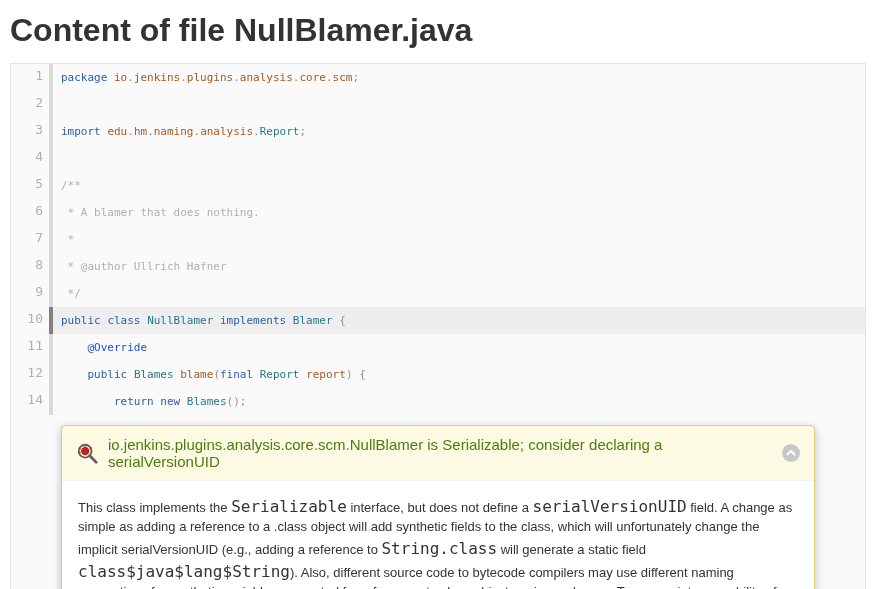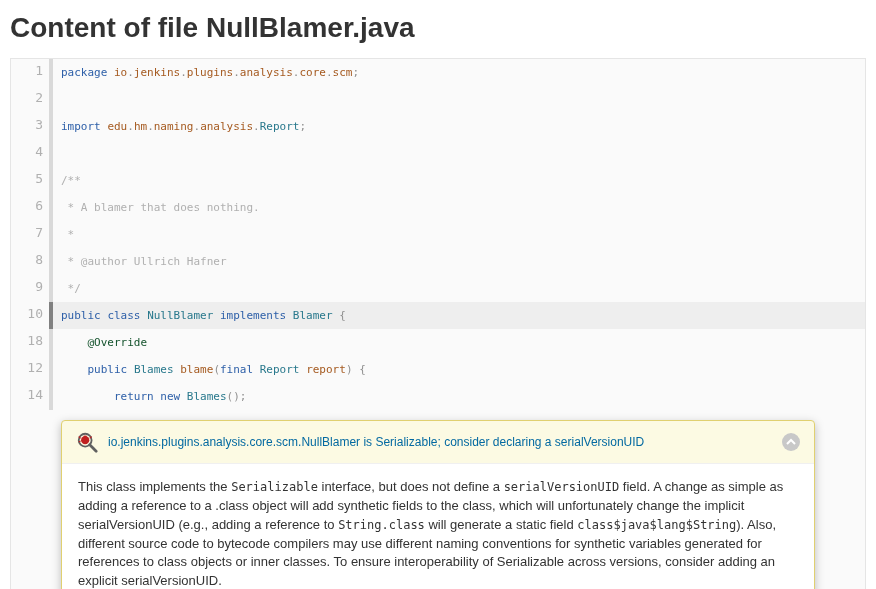--- a/index.html
+++ b/index.html
@@ -1,44 +1,44 @@
 <!DOCTYPE html>
 <html><head>
 <meta charset="utf-8">
 <style>
   html,body{margin:0;padding:0;background:#fff;font-family:Helvetica,Arial,sans-serif;color:#333}
   .page{padding:10px 10px 0 10px;width:876px;box-sizing:border-box}
-  h1{font-size:28px;margin:2px 0 14px 0;font-weight:700}
+  h1{font-size:32px;margin:2px 0 14px 0;font-weight:700}
   .code-panel{border:1px solid #e5e5e5;background:#fafafa;position:relative}
   .code-row{display:flex;align-items:stretch}
   .gutter{width:38px;text-align:right;padding:4px 6px 4px 0;color:#b0b0b0;
     font-family:'DejaVu Sans Mono',Menlo,Consolas,monospace;font-size:13px;user-select:none;box-sizing:border-box}
   .bar{width:4px;background:#d9d9d9}
   .bar.hover{background:#808080}
   .src{flex:1;padding:4px 8px;font-family:'DejaVu Sans Mono',Menlo,Consolas,monospace;
     font-size:11px;white-space:pre;line-height:19px;color:#606060}
   .row-hover .src{background:#eee}
   .kw{color:#2d5fa8}
   .fn{color:#a55a20}
-  .ann{color:#14532d}
+  .ann{color:#1d4ed8}
   .type{color:#28788c}
   .str{color:#4f97c4}
   .pun{color:#909090}
   .cmt{color:#b0b0b0}
   .tip{margin:10px 50px 10px 50px;border:1px solid #e0d070;background:#fcfae3;border-radius:4px;
     box-shadow:0 3px 10px rgba(0,0,0,0.25)}
   .tip-head{display:flex;align-items:center;padding:10px 14px;gap:10px;border-bottom:1px solid #f0f0f0}
   .tip-icon{width:22px;height:22px;position:relative}
   .tip-icon svg{width:22px;height:22px}
-  .tip-title{flex:1;font-size:12px;color:#0369a1}
+  .tip-title{flex:1;font-size:15px;color:#4d7c0f}
   .collapse{width:18px;height:18px;border-radius:50%;background:#c8c8c8;display:flex;
     align-items:center;justify-content:center}
   .collapse svg{width:10px;height:10px;fill:#fff}
   .tip-body{background:#fff;padding:14px 16px;font-size:13px;line-height:1.45;color:#333}
-  .mono{font-family:'DejaVu Sans Mono',Menlo,Consolas,monospace;font-size:12px}
+  .mono{font-family:'DejaVu Sans Mono',Menlo,Consolas,monospace;font-size:16px}
 </style>
 </head>
 <body>
 
 <div class="page">
   <h1>Content of file NullBlamer.java</h1>
 
   <div class="code-panel">
     <div id="lines-top">
         <div class="code-row">
@@ -85,21 +85,21 @@
           <div class="gutter">9</div>
           <div class="bar"></div>
           <div class="src"><span class="cmt"> */</span></div>
         </div>
         <div class="code-row row-hover">
           <div class="gutter">10</div>
           <div class="bar hover"></div>
           <div class="src"><span class="kw">public</span> <span class="kw">class</span> <span class="type">NullBlamer</span> <span class="kw">implements</span> <span class="type">Blamer</span> <span class="pun">{</span></div>
         </div>
         <div class="code-row">
-          <div class="gutter">18</div>
+          <div class="gutter">11</div>
           <div class="bar"></div>
           <div class="src">    <span class="ann">@Override</span></div>
         </div>
         <div class="code-row">
           <div class="gutter">12</div>
           <div class="bar"></div>
           <div class="src">    <span class="kw">public</span> <span class="type">Blames</span> <span class="fn">blame</span><span class="pun">(</span><span class="kw">final</span> <span class="type">Report</span> <span class="fn">report</span><span class="pun">)</span> <span class="pun">{</span></div>
         </div>
         <div class="code-row">
           <div class="gutter">14</div>

